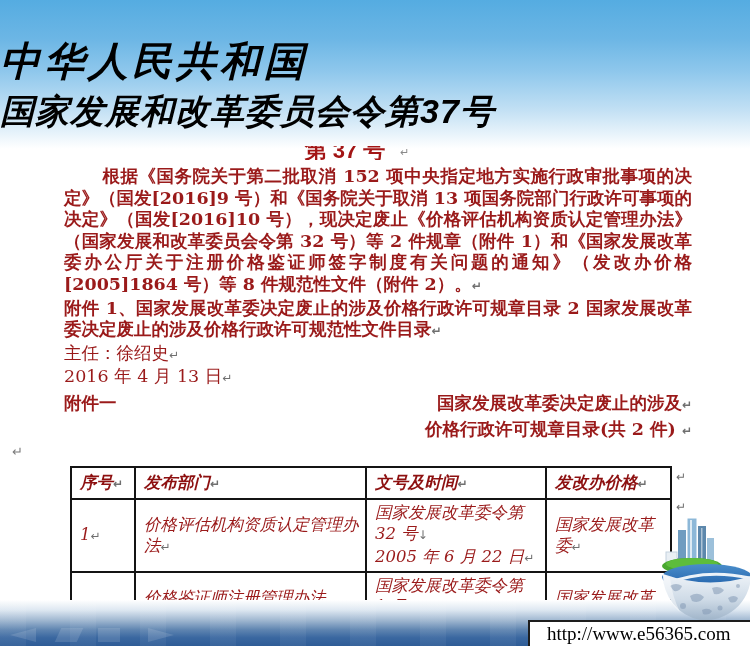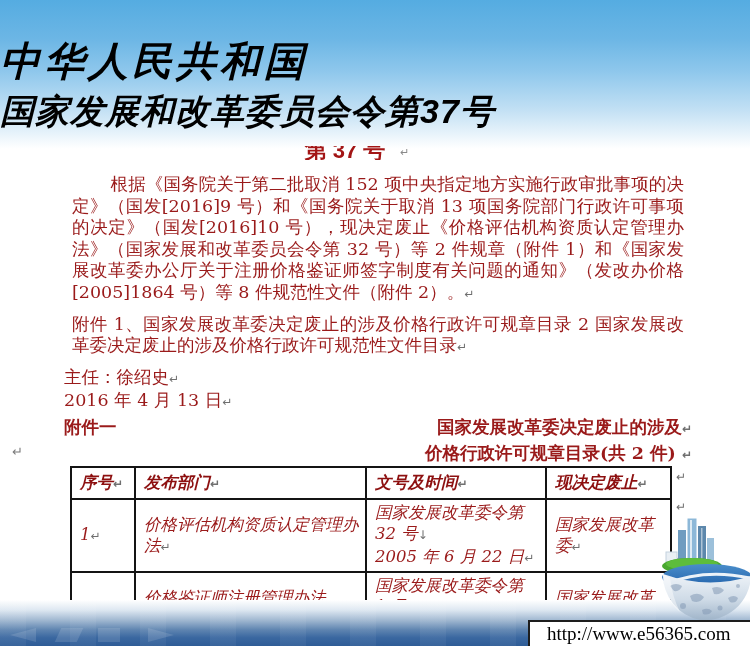--- a/index.html
+++ b/index.html
@@ -13,21 +13,21 @@
          font-weight:bold;font-style:italic;}
   .title .l1{font-size:40px;line-height:50px;letter-spacing:4px;}
   .title .l2{font-size:34px;line-height:50px;letter-spacing:1px;}
   
   .clipline{position:absolute;top:146px;left:0;right:60px;height:14px;overflow:hidden;text-align:center;}
   .clipline .t{display:inline-block;transform:translateY(-10px);color:#a31515;font-weight:bold;font-size:22px;}
   .clipmark{position:absolute;top:146px;left:400px;color:#8a8a8a;font-size:11px;}
   
   .doc{position:absolute;top:166px;left:64px;width:628px;color:#9a1a1a;
        font-family:"DejaVu Serif",serif;font-size:17.5px;line-height:21.6px;}
-  .doc p{margin:8px;text-align:justify;}
+  .doc p{margin:0;text-align:justify;font-weight:bold;}
   .doc p.main{text-indent:2.2em;}
   .center{}
   .mk{color:#6f6f6f;font-size:12px;font-family:"DejaVu Sans",sans-serif;}
   .att-row{position:relative;margin-top:1px;}
   .att-label{position:absolute;left:0;top:2px;font-weight:bold;}
   .att-title{text-align:right;font-weight:bold;line-height:24px;}
   .lone-mark{position:absolute;left:12px;top:444px;color:#7a7a7a;font-size:13px;}
   
   table.reg{position:absolute;left:70px;top:466px;border-collapse:collapse;table-layout:fixed;
             width:600px;font-family:"DejaVu Serif",serif;}
@@ -88,21 +88,21 @@
         <col style="width:64px">
         <col style="width:231px">
         <col style="width:180px">
         <col style="width:125px">
       </colgroup>
     <tbody>
         <tr>
       <th><span>序号</span><span class="mk">↵</span></th>
       <th><span>发布部门</span><span class="mk">↵</span></th>
       <th><span>文号及时间</span><span class="mk">↵</span></th>
-      <th><span>现决定废止</span><span class="mk">↵</span></th>
+      <th><span>发改办价格</span><span class="mk">↵</span></th>
     </tr>
     <tr class="r1">
       <td><span>1</span><span class="mk">↵</span></td>
       <td><span>价格评估机构资质认定管理办法</span><span class="mk">↵</span></td>
       <td><span>国家发展改革委令第 32 号</span><span class="mk">↓</span><br>
         <span>2005 年 6 月 22 日</span><span class="mk">↵</span></td>
       <td><span>国家发展改革委</span><span class="mk">↵</span></td>
     </tr>
     <tr class="r2">
       <td><span>2</span><span class="mk">↵</span></td>

